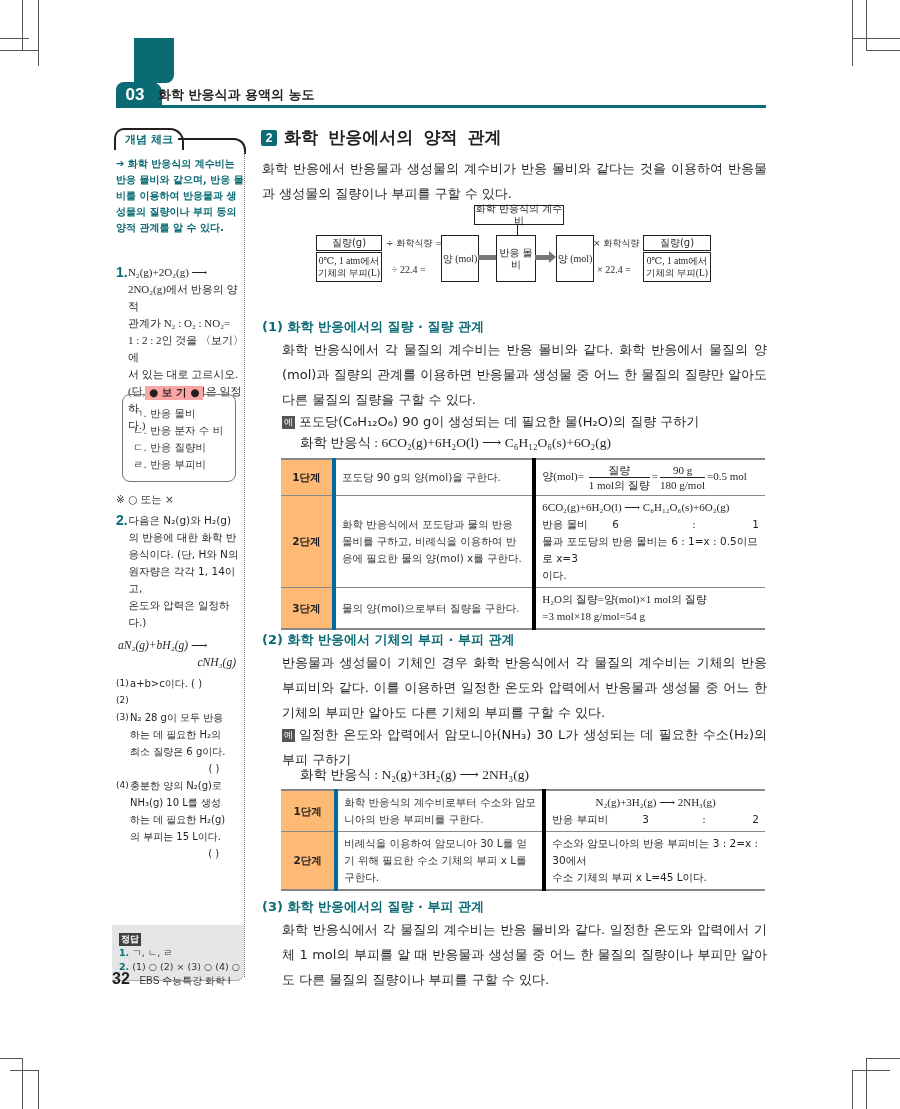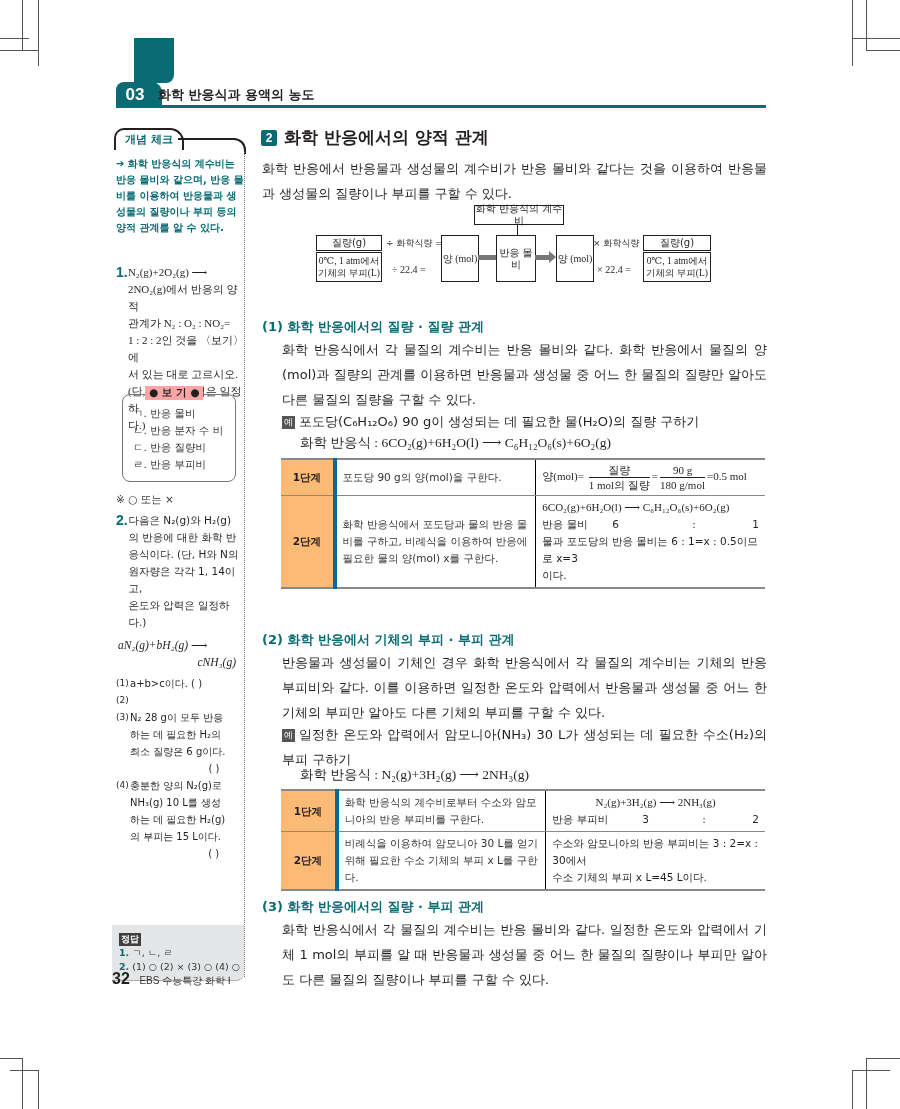--- a/index.html
+++ b/index.html
@@ -35,35 +35,35 @@
   .answer-line { font-size:9.5px; color:#333; padding-left:7px; line-height:14px; }
   .answer-line b { color:#0b6b74; }
 
   .footer { position:absolute; left:112px; top:970px; font-size:13px; font-family:"Liberation Sans", sans-serif; }
   .footer .pg { font-size:16px; font-weight:bold; margin-right:6px; }
   .footer .book { font-size:10px; color:#333; }
 
   
   .sec-badge { position:absolute; left:261px; top:130px; width:16px; height:16px; background:#0b6b74; color:#fff;
                font-size:12px; font-weight:bold; line-height:16px; text-align:center; border-radius:2px; font-family:"Liberation Sans", sans-serif; }
-  .sec-title { position:absolute; left:284px; top:126px; font-size:17px; font-weight:bold; }
+  .sec-title { position:absolute; left:284px; top:126px; font-size:17px; font-weight:bold;font-family:Liberation Mono, monospace; }
   .para { position:absolute; font-size:13px; line-height:25px; text-align:justify; }
   .sub-title { position:absolute; left:262px; font-size:13px; font-weight:bold; color:#0b6b74; }
   .ex-mark { display:inline-block; width:13px; height:13px; background:#555; color:#fff; font-size:9px; line-height:13px; text-align:center; margin-right:4px; vertical-align:1px; }
 
   
   .dbox { position:absolute; border:1px solid #231f20; background:#fff; font-size:10px; text-align:center; display:flex; align-items:center; justify-content:center; line-height:12px; }
   .dtext { position:absolute; font-size:10px; }
   .darrow { position:absolute; height:5px; background:#777; }
 
   
   table.steps { position:absolute; border-collapse:collapse; font-size:10.5px; }
   table.steps td { border-top:1px solid #888; border-bottom:1px solid #888; padding:3px 6px; vertical-align:middle; line-height:17px; }
   table.steps td.stage { background:#fdba74; width:55px; text-align:center; font-weight:bold; font-size:10.5px; border-right:4px solid #0369a1; padding:0; }
-  table.steps td.mid { border-right:1px solid #000000; color:#333; }
+  table.steps td.mid { border-right:4px solid #000000; color:#333; }
   table.steps { border-top:2px solid #888; border-bottom:2px solid #888; }
   .frac { display:inline-block; vertical-align:middle; text-align:center; margin:0 2px; }
   .frac span { display:block; line-height:14px; }
   .frac .num { border-bottom:1px solid #231f20; padding:0 3px; }
 </style>
 </head>
 <body>
 
 <div class="crop" style="left:38px;top:0;width:1px;height:66px;"></div>
 <div class="crop" style="left:0;top:38px;width:29px;height:1px;"></div>
@@ -223,20 +223,28 @@
       <div style="display:flex;">
             <span style="width:70px;">반응 몰비</span>
             <span style="width:80px;">6</span>
             <span style="width:60px;">:</span>
             <span>1</span>
           </div>
       <div>물과 포도당의 반응 몰비는 6 : 1=x : 0.5이므로 x=3</div>
       <div>이다.</div>
     </td>
   </tr>
+  <tr>
+    <td class="stage">3단계</td>
+    <td class="mid">물의 양(mol)으로부터 질량을 구한다.</td>
+    <td class="serif" style="font-size:11px;">
+      <div>H₂O의 질량=양(mol)×1 mol의 질량</div>
+      <div>=3 mol×18 g/mol=54 g</div>
+    </td>
+  </tr>
 </tbody>
   </table>
 
 <div class="sub-title" style="top:631px;">(2) 화학 반응에서 기체의 부피 · 부피 관계</div>
 <div class="para" style="left:282px;top:650px;width:485px;">반응물과 생성물이 기체인 경우 화학 반응식에서 각 물질의 계수비는 기체의 반응 부피비와 같다. 이를 이용하면 일정한 온도와 압력에서 반응물과 생성물 중 어느 한 기체의 부피만 알아도 다른 기체의 부피를 구할 수 있다.</div>
 <div class="para" style="left:282px;top:722px;width:485px;">
   <span class="ex-mark">예</span><span>일정한 온도와 압력에서 암모니아(NH₃) 30 L가 생성되는 데 필요한 수소(H₂)의 부피 구하기</span>
 </div>
 <div class="para serif" style="left:300px;top:762px;width:470px;font-size:13.5px;">화학 반응식 : N₂(g)+3H₂(g) ⟶ 2NH₃(g)</div>
 

